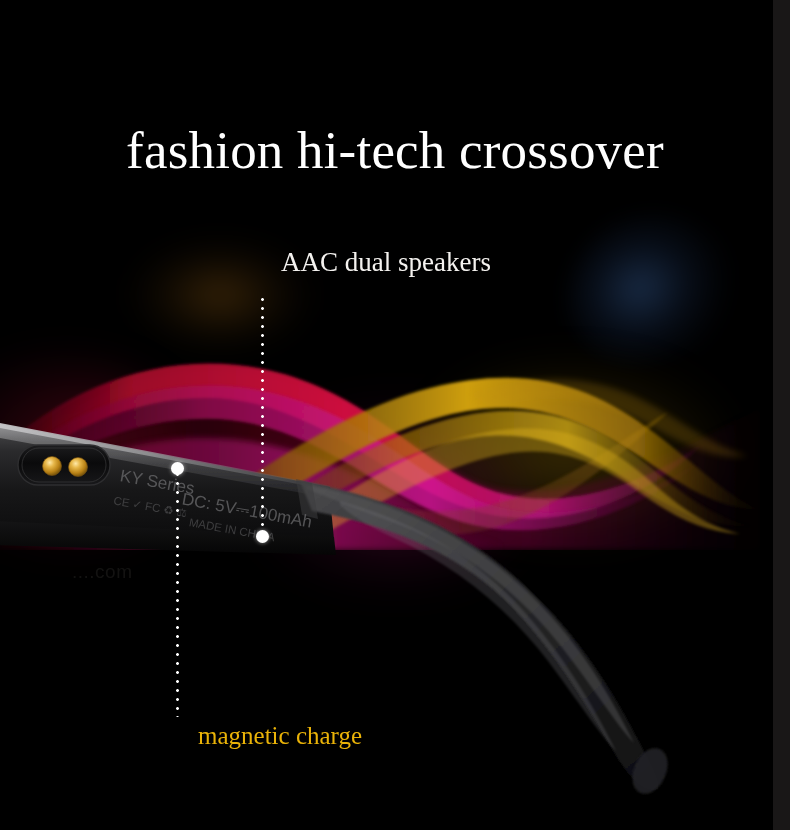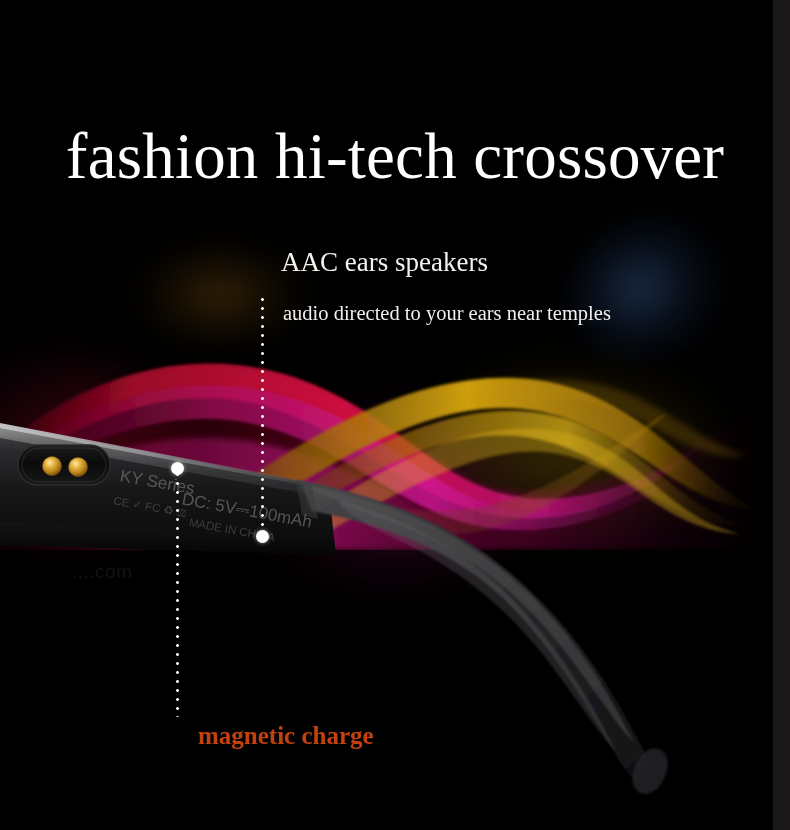--- a/index.html
+++ b/index.html
@@ -98,21 +98,21 @@
     pointer-events: none;
   }
 
   
   .headline {
     position: absolute;
     left: 0; top: 122px;
     width: 790px;
     text-align: center;
     color: #ffffff;
-    font-size: 65px;
+    font-size: 53px;
     line-height: 1.06;
     letter-spacing: 0.2px;
     white-space: nowrap;
   }
   .subhead {
     position: absolute;
     left: 281px; top: 247px;
     color: #f4f2ef;
     font-size: 27px;
     line-height: 1.12;
@@ -125,25 +125,24 @@
     font-size: 20.5px;
     line-height: 1.18;
     white-space: nowrap;
   }
   .bodyline.l1 { top: 301px; }
   .bodyline.l2 { top: 331px; }
 
   .callout-label {
     position: absolute;
     left: 198px; top: 722px;
-    color: #c2410c;
+    color: #eab308;
     font-size: 25px;
     line-height: 1.1;
     white-space: nowrap;
-    font-weight: bold;
   }
 
   
   .watermark {
     position: absolute;
     left: 72px; top: 561px;
     color: rgba(120,112,108,0.16);
     font-size: 19px;
     letter-spacing: 0.5px;
     white-space: nowrap;
@@ -360,20 +359,19 @@
   <div class="watermark">....com</div>
 
   <div class="leader leader-speakers"></div>
   <div class="dot-marker dot-speakers"></div>
 
   <div class="leader leader-charge"></div>
   <div class="dot-marker dot-charge"></div>
 
   <div class="headline">fashion hi-tech crossover</div>
 
-  <div class="subhead">AAC ears speakers</div>
-
-  <div class="bodyline l1">audio directed to your ears near temples</div>
+  <div class="subhead">AAC dual speakers</div>
+
 
 
   <div class="callout-label">magnetic charge</div>
 
 </div>
 
 </body></html>

